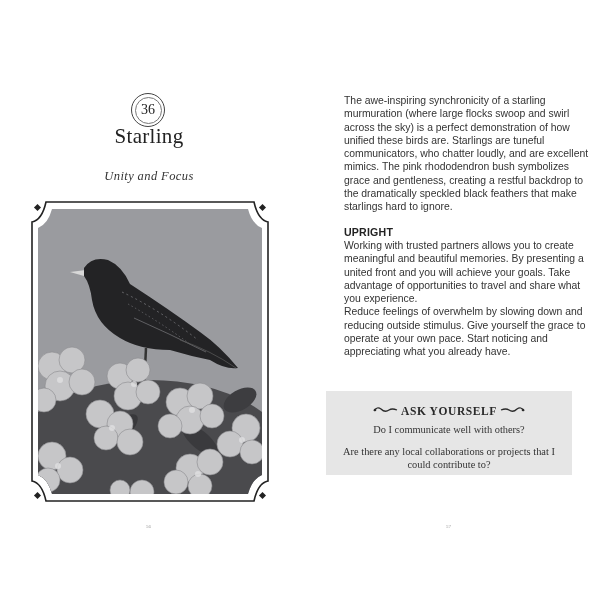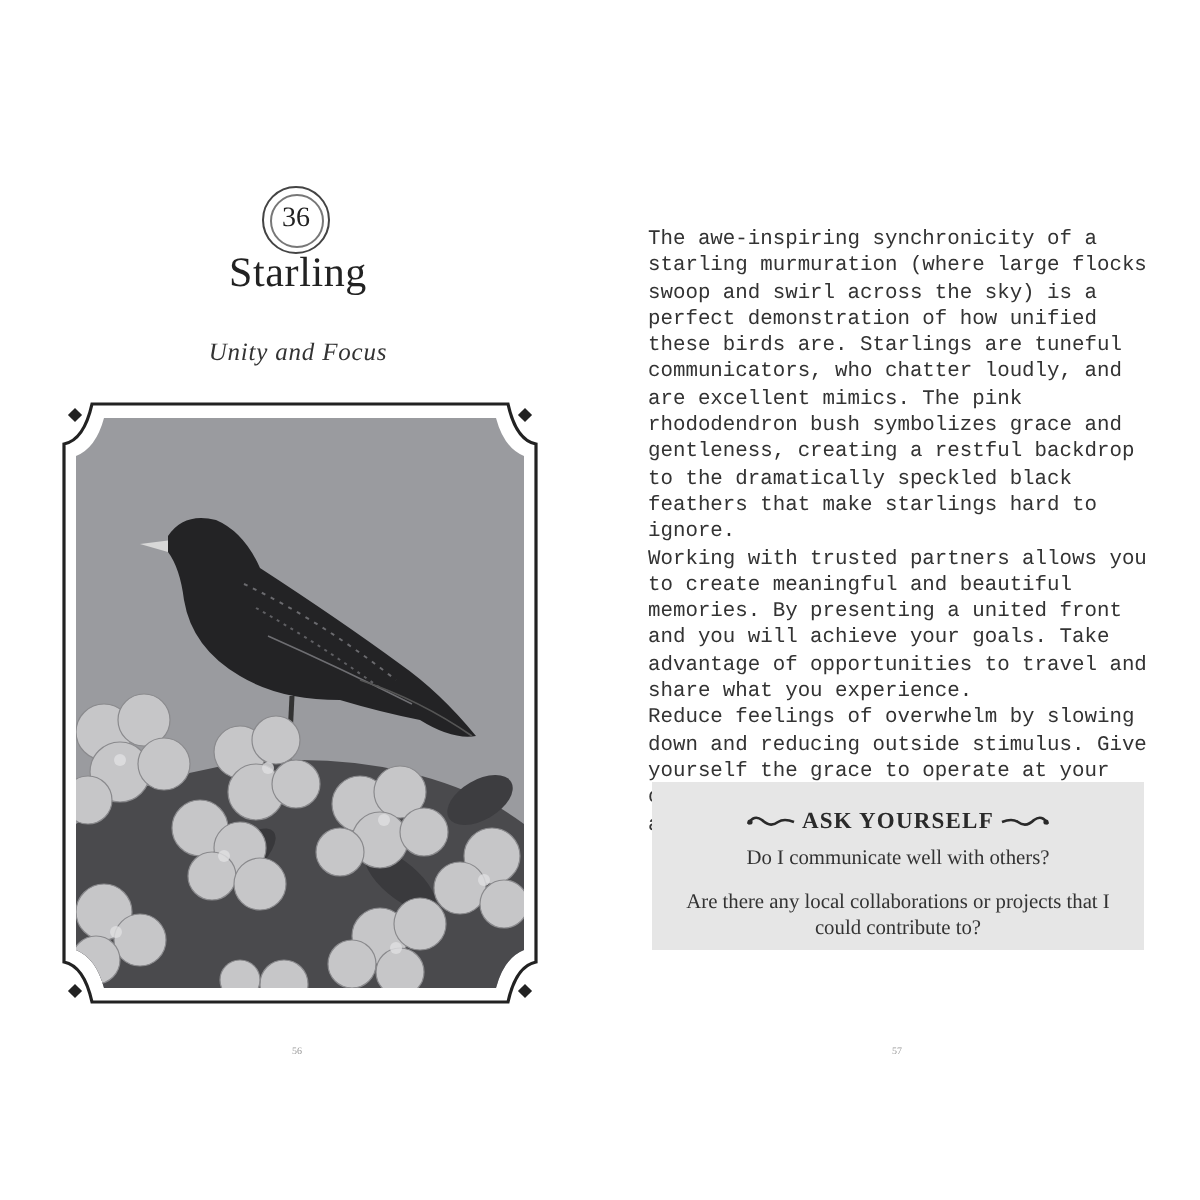--- a/index.html
+++ b/index.html
@@ -17,26 +17,26 @@
     .card-title { position: absolute; left: 0; width: 298px; top: 124px; text-align: center;
                   font-family: "Liberation Serif", serif; font-size: 21px; color: #222; letter-spacing: 0.3px; }
     .card-sub { position: absolute; left: 0; width: 298px; top: 169px; text-align: center;
                 font-family: "Liberation Serif", serif; font-size: 12.5px; color: #333; letter-spacing: 0.4px; font-style: italic; }
 
     .frame { position: absolute; left: 30px; top: 200px; width: 240px; height: 303px; }
     .frame svg { position: absolute; left: 0; top: 0; }
     .diamond { position: absolute; width: 5px; height: 5px; background: #222; transform: rotate(45deg); }
 
     
-    .text-col { position: absolute; left: 324px; top: 94px; width: 250px;
-                font-family: Liberation Mono, monospace; font-size: 10.4px; line-height: 13.3px; color: #333; margin-top: 20px; }
+    .text-col { position: absolute; left: 344px; top: 94px; width: 250px;
+                font-family: Liberation Sans, sans-serif; font-size: 10.4px; line-height: 13.3px; color: #333; }
     .text-col p { margin: 0; }
     .section-h { font-weight: bold; font-size: 10.6px; color: #222; letter-spacing: 0.2px; margin-top: 12px; }
     .ask-box { position: absolute; left: 326px; top: 391px; width: 246px; height: 84px; background: #e6e6e6; }
-    .ask-head { position: absolute; left: 0; right: 0; top: 14px; display: flex; justify-content: center; align-items: center; gap: 3px; }
+    .ask-head { position: absolute; left: 0; right: 0; top: 14px; display: flex; justify-content: center; gap: 3px; }
     .ask-head .t { font-family: "Liberation Serif", serif; font-weight: bold; font-size: 11.5px; letter-spacing: 0.6px; color: #2a2a2a; }
     .ask-q { position: absolute; left: 0; right: 0; text-align: center; font-family: "Liberation Serif", serif;
              font-size: 10.4px; line-height: 13px; color: #333; }
     .page-num { position: absolute; top: 524px; font-family: "Liberation Serif", serif; font-size: 5px; color: #999; }
   </style>
 </head>
 <body>
 
 <div class="spread">
 
@@ -123,20 +123,21 @@
       <div class="diamond" style="left:5px; top:293px;"></div>
       <div class="diamond" style="left:230px; top:293px;"></div>
     </div>
 
     <div class="page-num" style="left:146px;">56</div>
   </div>
 
   <div>
     <div class="text-col">
       <p>The awe-inspiring synchronicity of a starling murmuration (where large flocks swoop and swirl across the sky) is a perfect demonstration of how unified these birds are. Starlings are tuneful communicators, who chatter loudly, and are excellent mimics. The pink rhododendron bush symbolizes grace and gentleness, creating a restful backdrop to the dramatically speckled black feathers that make starlings hard to ignore.</p>
+      <div class="section-h">UPRIGHT</div>
       <p>Working with trusted partners allows you to create meaningful and beautiful memories. By presenting a united front and you will achieve your goals. Take advantage of opportunities to travel and share what you experience.</p>
       <p>Reduce feelings of overwhelm by slowing down and reducing outside stimulus. Give yourself the grace to operate at your own pace. Start noticing and appreciating what you already have.</p>
     </div>
 
     <div class="ask-box">
       <div class="ask-head">
         <svg width="26" height="10" viewBox="0 0 26 10">
           <path d="M2 6 Q5 1 9 4 Q13 8 17 5 Q20 3 25 5" stroke="#2a2a2a" stroke-width="1.3" fill="none"></path>
           <circle cx="3" cy="5" r="1.3" fill="#2a2a2a"></circle>
         </svg>

